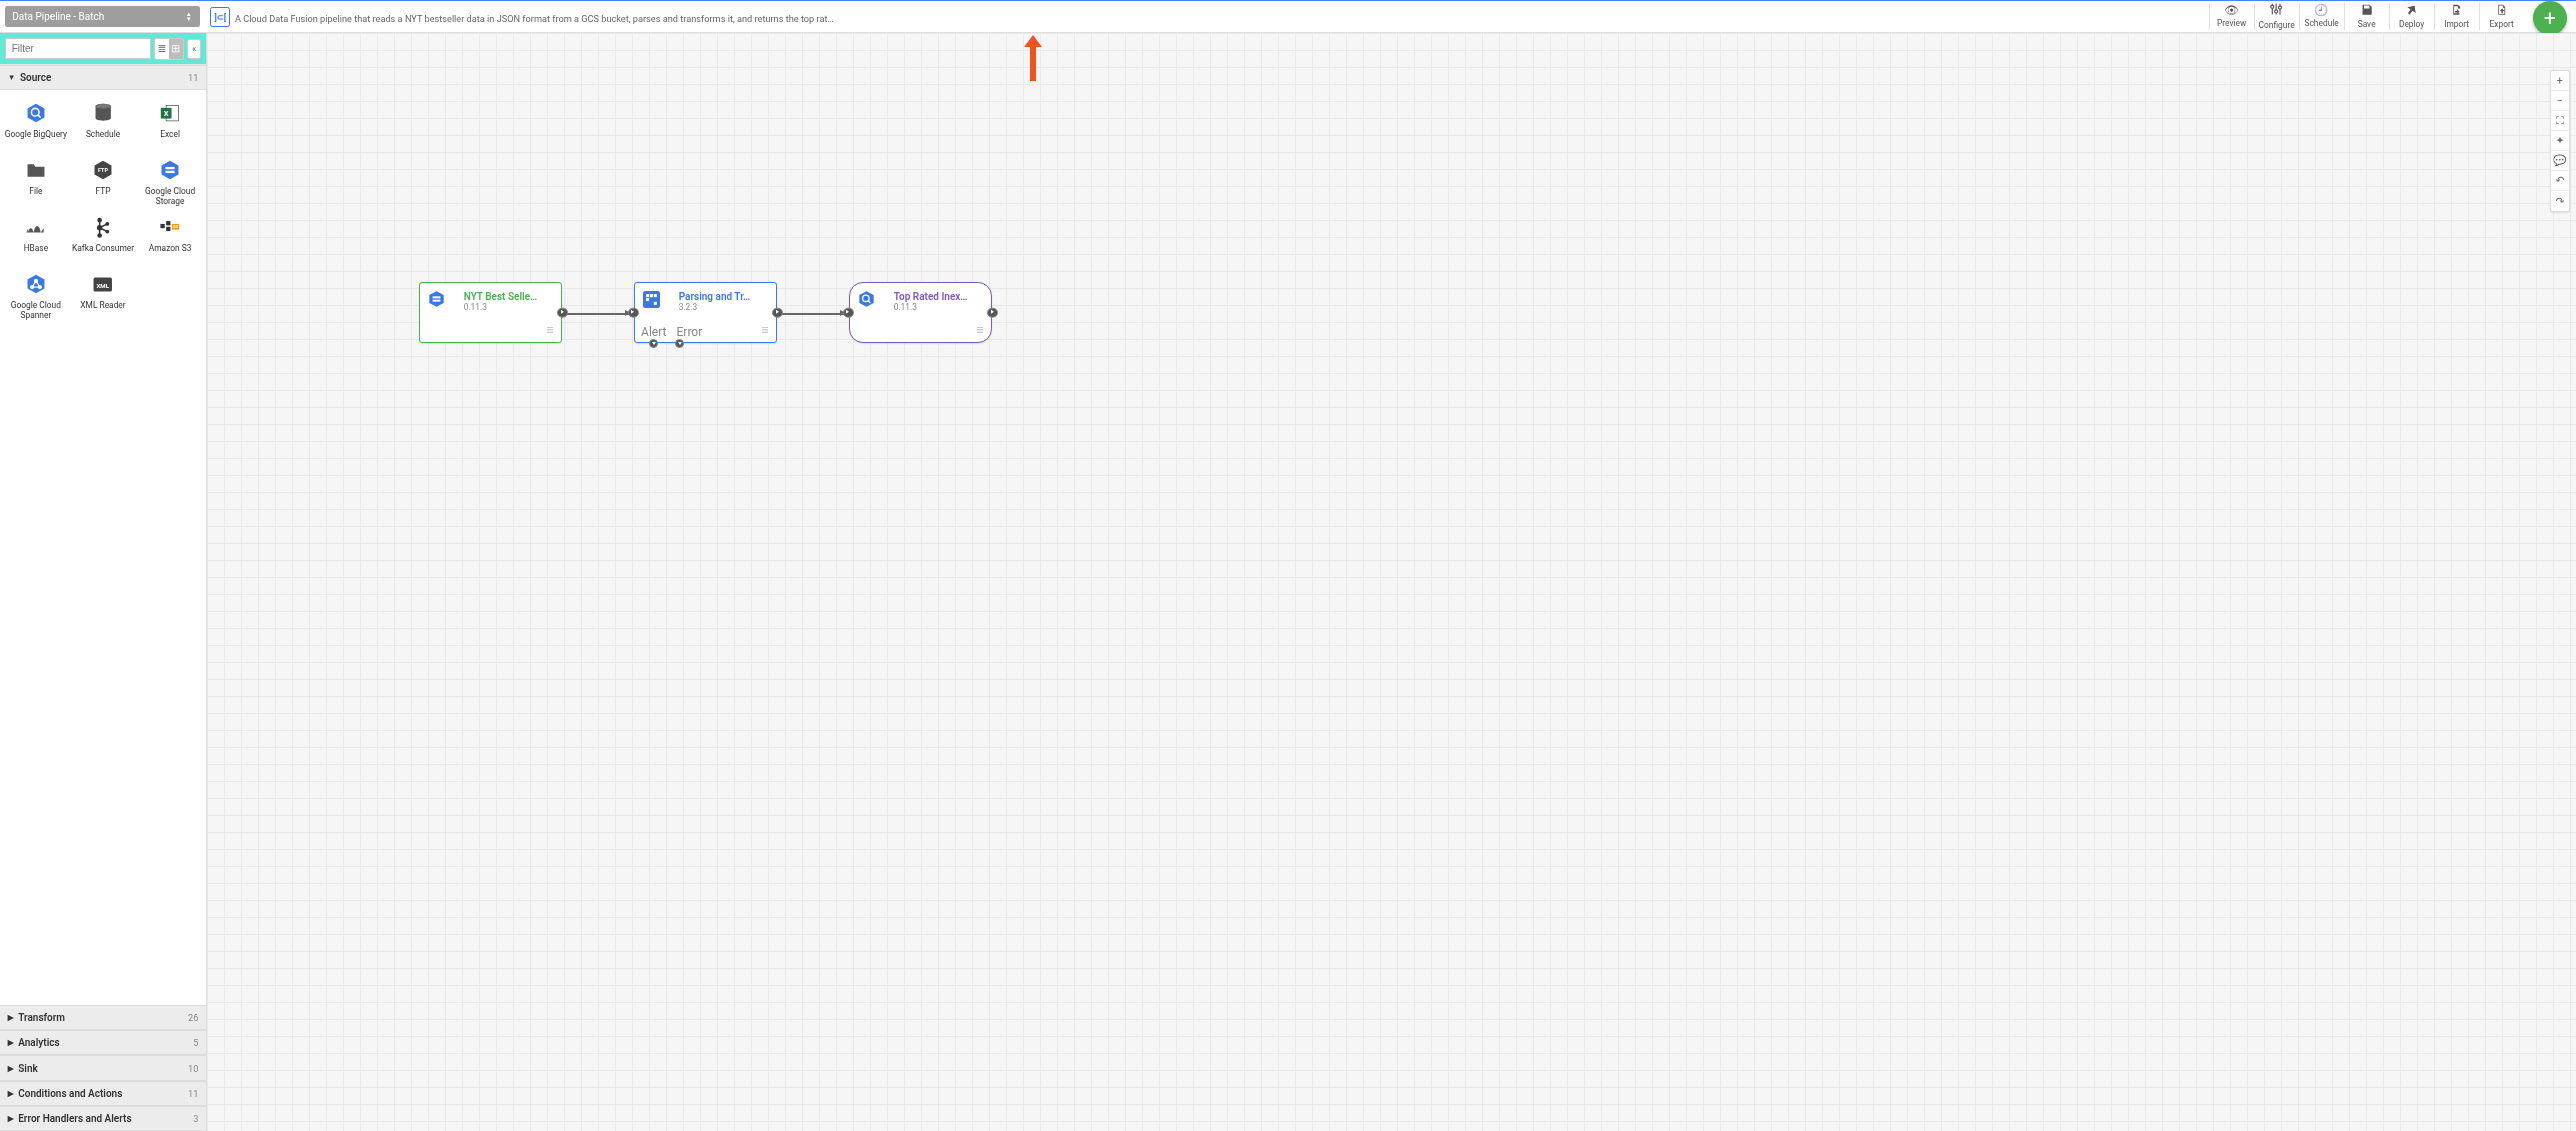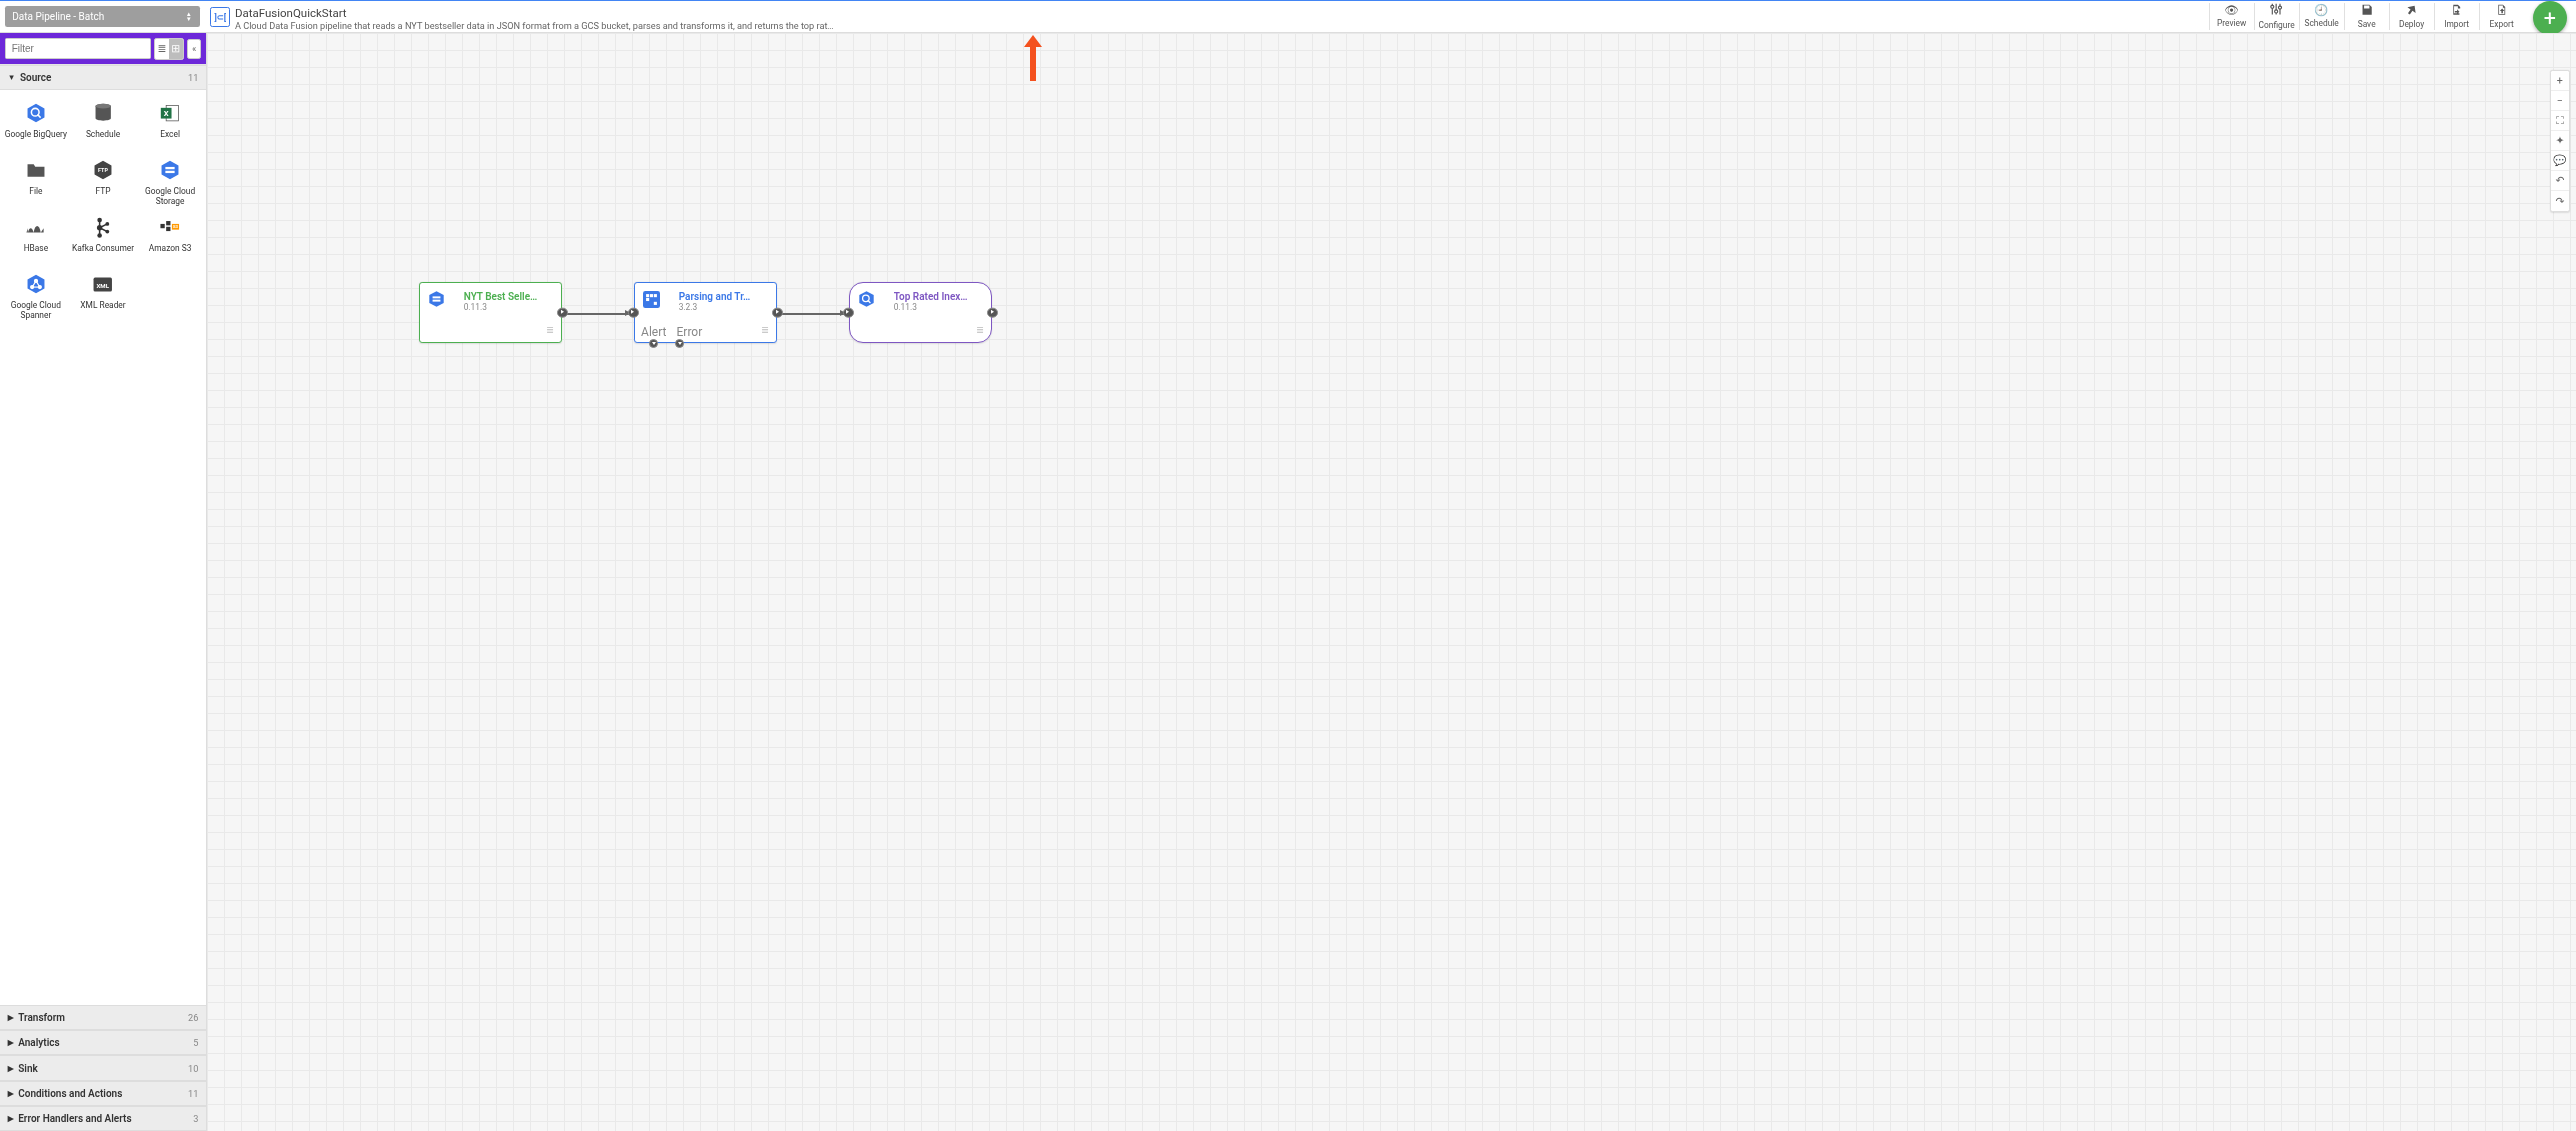--- a/index.html
+++ b/index.html
@@ -11,21 +11,21 @@
 .app-icon { width: 20px; height: 20px; margin: 6.1px 4.6px 6.1px 6.1px; border: 1.5px solid #3b78e7; border-radius: 2.3px; display:flex; align-items:center; justify-content:center; color:#3b78e7; font-weight:bold; font-size:8.4px;}
 .title-block { flex: 1; min-width: 0; padding: 3.1px 6.1px 0 0; overflow: hidden; }
 .title-block .title { font-size: 11.5px; color: #444; }
 .title-block .desc { font-size: 9.2px; color: #666; white-space: nowrap; overflow: hidden; text-overflow: ellipsis; max-width: 599px;}
 .toolbar { display: flex; align-items: stretch; }
 .toolbar-btn { width: 45px; border-left: 0.8px solid #e0e0e0; display:flex; flex-direction:column; align-items:center; justify-content:center; gap:1.5px; font-size: 8.4px; color:#555; cursor:pointer;}
 .toolbar-btn .ticon { font-size: 11.5px; color:#555; line-height:1;}
 .fab { width: 34px; height: 34px; border-radius: 50%; background: #4caf50; color:#fff; display:flex; align-items:center; justify-content:center; font-size:21.5px; margin: 3.1px 9.2px 0 9.2px; box-shadow: 0 1.5px 3.8px rgba(0,0,0,.3); cursor:pointer;}
 .main { flex:1; display:flex; min-height:0;}
 .sidebar { width: 207px; background:#fff; border-right:0.8px solid #ddd; display:flex; flex-direction:column; }
-.filter-row { display:flex; gap:3.1px; padding: 4.6px; align-items:center; border-bottom:0.8px solid #e5e5e5; background:#6d28d9;}
+.filter-row { display:flex; gap:3.1px; padding: 4.6px; align-items:center; border-bottom:0.8px solid #e5e5e5; background:#5eead4;}
 .filter-row input { flex:1; height:21.5px; padding:0 6.1px; border:0.8px solid #ccc; border-radius:1.5px; font-size:10px; background:#fff;}
 .view-toggle { display:flex; border:0.8px solid #ccc; border-radius:2.3px; overflow:hidden; background:#fff;}
 .view-toggle span { width:18.4px; height:20px; display:flex; align-items:center; justify-content:center; font-size:10.7px; color:#666; cursor:pointer;}
 .view-toggle span.active { background:#bdbdbd; color:#fff;}
 .collapse-btn { width:18.4px; height:20px; border:0.8px solid #ccc; border-radius:2.3px; display:flex; align-items:center; justify-content:center; font-size:9.2px; color:#666; background:#fff; cursor:pointer;}
 .cat-header { display:flex; align-items:center; justify-content:space-between; padding: 6.1px 7.7px; background:#ececec; border-bottom:0.8px solid #ddd; border-top:0.8px solid #ddd; cursor:pointer;}
 .cat-header .left { display:flex; align-items:center; gap:4.6px; font-weight:600; color:#333;}
 .cat-header .tri { font-size:7.7px;}
 .cat-header .count { color:#888; font-size:9.2px;}
 .plugins-grid { flex:0 0 auto; display:grid; grid-template-columns: repeat(3, 1fr); gap: 4.6px 1.5px; padding: 9.2px 3.1px 14px; background:#fff;}
@@ -65,21 +65,20 @@
   <div class="topbar">
     <div class="pipeline-select">
       <span>Data Pipeline - Batch</span>
       <span class="chev">
           <span>▲</span>
           <span>▼</span>
         </span>
     </div>
     <div class="app-icon">]⊂[</div>
     <div class="title-block">
-      <div class="title">DataFusionQuickStart</div>
       <div class="desc">A Cloud Data Fusion pipeline that reads a NYT bestseller data in JSON format from a GCS bucket, parses and transforms it, and returns the top rated book…</div>
     </div>
     <div class="toolbar">
       <div class="toolbar-btn">
           <span class="ticon">👁</span>
           <span>Preview</span>
         </div>
       <div class="toolbar-btn">
           <span class="ticon"><svg width="12.3" height="12.3" viewBox="0 0 16 16">
               <g stroke="#555" stroke-width="1.5">

